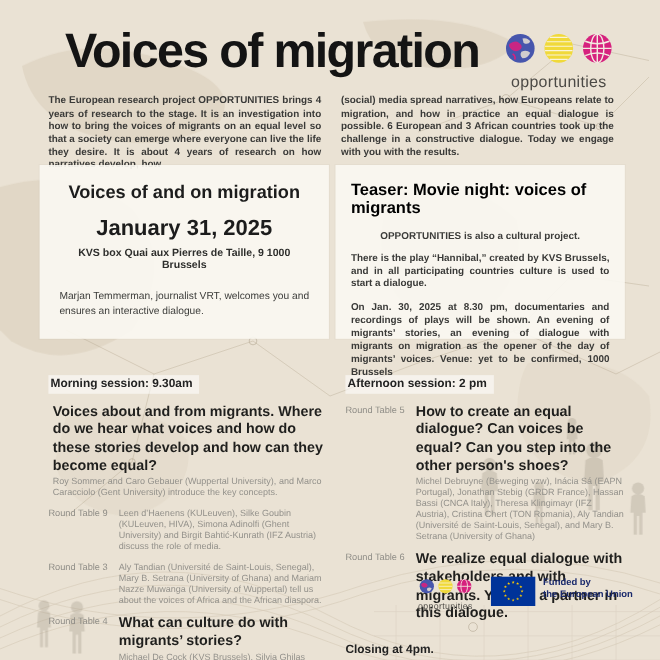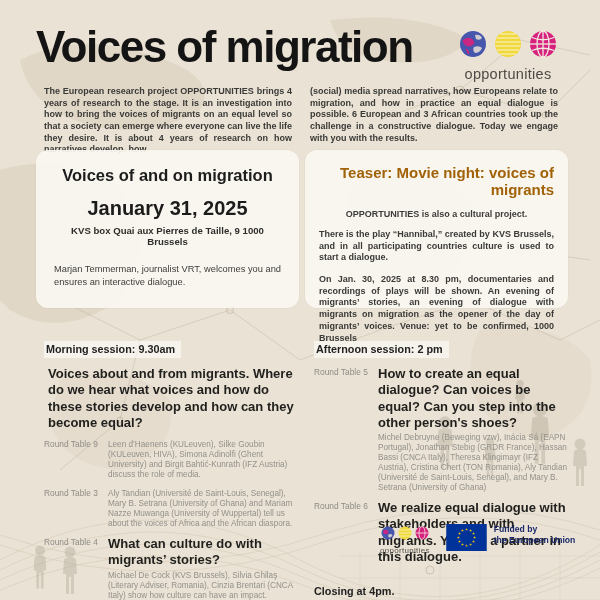--- a/index.html
+++ b/index.html
@@ -6,39 +6,39 @@
   *{box-sizing:border-box;}
   .canvas{
     position:relative;width:600px;height:600px;margin:0 auto;
     background:#eae2d4;overflow:hidden;
     font-family:"Liberation Sans","DejaVu Sans",sans-serif;color:#2b2b2b;
   }
   
   .bg{position:absolute;inset:0;pointer-events:none;}
   
   .page-title{
-    position:absolute;left:36px;top:24px;width:410px;
+    position:absolute;left:59px;top:24px;width:410px;
     font-size:44px;font-weight:700;letter-spacing:-1.5px;color:#141414;line-height:1.05;
   }
   .logo-top{position:absolute;right:34px;top:30px;width:116px;text-align:center;}
   .logo-row{display:flex;justify-content:center;gap:7px;}
   .logo-word{margin-top:4px;font-size:14.5px;color:#4c4a46;letter-spacing:.3px;}
   
   .intro{position:absolute;left:44px;top:86px;width:514px;display:flex;gap:18px;}
   .intro p{margin:0;width:248px;font-size:9px;line-height:1.3;font-weight:700;color:#3a3a38;text-align:justify;}
   
   .cards{position:absolute;left:36px;top:150px;width:532px;display:flex;gap:6px;}
-  .card{background:rgba(250,247,241,.92);border-radius:12px;height:158px;padding:12px 14px;box-shadow:0 0 0 1px rgba(0,0,0,0.02);}
+  .card{background:rgba(250,247,241,.92);border-radius:0;height:158px;padding:12px 14px;box-shadow:0 0 0 1px rgba(0,0,0,0.02);}
   .card.left{width:263px;text-align:center;}
   .card.right{width:263px;}
   .card-title{font-size:16.5px;font-weight:700;color:#1c1c1c;margin-top:4px;}
   .card-date{font-size:20px;font-weight:700;color:#1c1c1c;margin-top:12px;}
   .card-venue{font-size:9.6px;font-weight:700;color:#2e2e2c;margin-top:5px;}
   .card-host{font-size:9.3px;color:#3c3c3a;margin-top:16px;text-align:left;line-height:1.35;padding:0 4px;}
-  .teaser-title{font-size:15px;font-weight:700;color:#a16207;text-align:right;margin-top:2px;}
+  .teaser-title{font-size:15px;font-weight:700;color:#000000;text-align:left;margin-top:2px;}
   .teaser-p1{font-size:9px;font-weight:700;color:#3c3c3a;text-align:center;margin-top:11px;}
   .teaser-p{font-size:9px;color:#3a3a38;font-weight:700;text-align:justify;line-height:1.3;margin-top:10px;}
   
   .sessions{position:absolute;left:44px;top:308px;width:524px;display:flex;gap:16px;}
   .session-col{width:254px;}
   .session-heading{
     display:inline-block;font-size:10.8px;font-weight:700;color:#222;
     background:rgba(255,255,255,.55);padding:2px 6px 3px 2px;margin-bottom:8px;margin-top:33px;
   }
   .round{display:flex;margin-bottom:7px;}
@@ -187,20 +187,21 @@
   </div>
 
   <div class="sessions">
 
     <div class="session-col">
       <div class="session-heading">Morning session: 9.30am</div>
 
       <div class="round">
         <div class="round-body">
           <div class="round-q">Voices about and from migrants. Where do we hear what voices and how do these stories develop and how can they become equal?</div>
+          <div class="round-s">Roy Sommer and Caro Gebauer (Wuppertal University), and Marco Caracciolo (Gent University) introduce the key concepts.</div>
         </div>
       </div>
 
       <div class="round">
         <div class="round-label">Round Table 9</div>
         <div class="round-body">
           <div class="round-s">Leen d’Haenens (KULeuven), Silke Goubin (KULeuven, HIVA), Simona Adinolfi (Ghent University) and Birgit Bahtić-Kunrath (IFZ Austria) discuss the role of media.</div>
         </div>
       </div>
 

